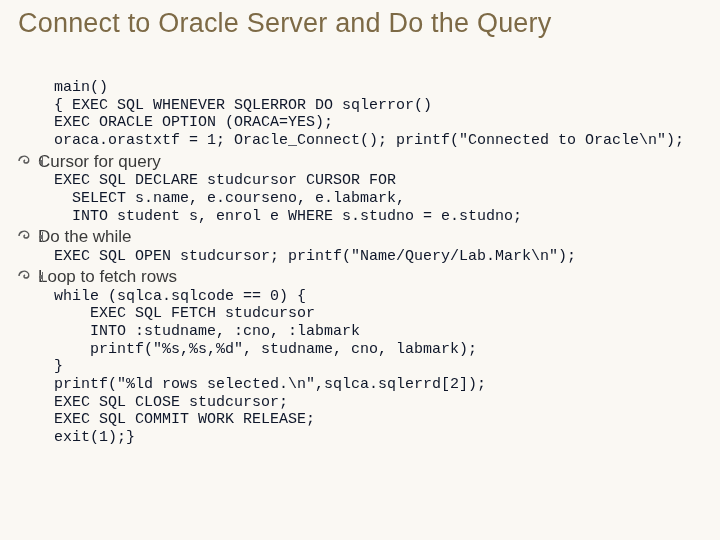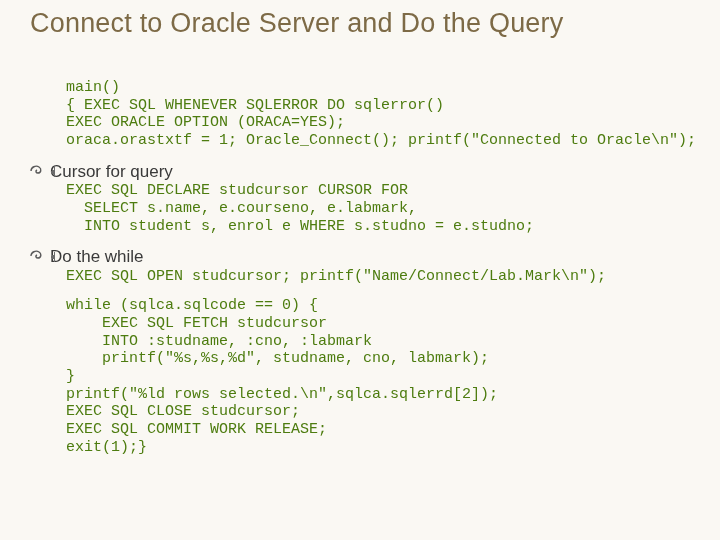--- a/index.html
+++ b/index.html
@@ -7,46 +7,46 @@
     padding: 0;
     width: 720px;
     height: 540px;
     background: #faf8f3;
     font-family: "Times New Roman", Georgia, serif;
     color: #3a3a3a;
     overflow: hidden;
     box-sizing: border-box;
   }
   .slide {
-    padding: 8px 18px 10px 30px;
+    padding: 8px 18px 10px 18px;
   }
   .title {
     font-family: "Helvetica Neue", Arial, sans-serif;
     font-size: 27px;
     color: #7d6a46;
     font-weight: 400;
     margin: 0 0 40px 0;
     letter-spacing: 0.2px;
   }
   .block {
     margin-left: 36px;
   }
   .code {
     font-family: "Courier New", Courier, monospace;
     font-size: 15px;
-    color: #4d7c0f;
+    color: #0f172a;
     white-space: pre-wrap;
     line-height: 1.18;
     margin: 0;
   }
   .code.inset {
     margin-left: 36px;
   }
   .section {
-    margin-top: 12px;
+    margin-top: 2px;
   }
   .section-head {
     font-family: Arial, Helvetica, sans-serif;
     font-size: 17px;
     color: #3a3a3a;
     position: relative;
     padding-left: 22px;
     line-height: 1.2;
   }
   .section-head::before {
@@ -106,24 +106,32 @@
 
   <div class="section">
     <div class="section-head-wrap">
       <span class="swirl">
         <svg width="16" height="14" viewBox="0 0 16 14">
             <path d="M1 7 C1 3, 6 1, 9 3 C12 5, 11 9, 8 9 C6 9, 5 7, 7 6" fill="none" stroke="#5a5a5a" stroke-width="1.4"></path>
           </svg>
       </span>
       <span class="section-head" style="padding-left:0">Do the while</span>
     </div>
-    <pre class="code inset">EXEC SQL OPEN studcursor; printf("Name/Connect/Lab.Mark\n");</pre>
+    <pre class="code inset">EXEC SQL OPEN studcursor; printf("Name/Query/Lab.Mark\n");</pre>
   </div>
 
   <div class="section">
+    <div class="section-head-wrap">
+      <span class="swirl">
+        <svg width="16" height="14" viewBox="0 0 16 14">
+            <path d="M1 7 C1 3, 6 1, 9 3 C12 5, 11 9, 8 9 C6 9, 5 7, 7 6" fill="none" stroke="#5a5a5a" stroke-width="1.4"></path>
+          </svg>
+      </span>
+      <span class="section-head" style="padding-left:0">Loop to fetch rows</span>
+    </div>
     <pre class="code inset">while (sqlca.sqlcode == 0) {
     EXEC SQL FETCH studcursor
     INTO :studname, :cno, :labmark
     printf("%s,%s,%d", studname, cno, labmark);
 }
 printf("%ld rows selected.\n",sqlca.sqlerrd[2]);
 EXEC SQL CLOSE studcursor;
 EXEC SQL COMMIT WORK RELEASE;
 exit(1);}</pre>
   </div>

